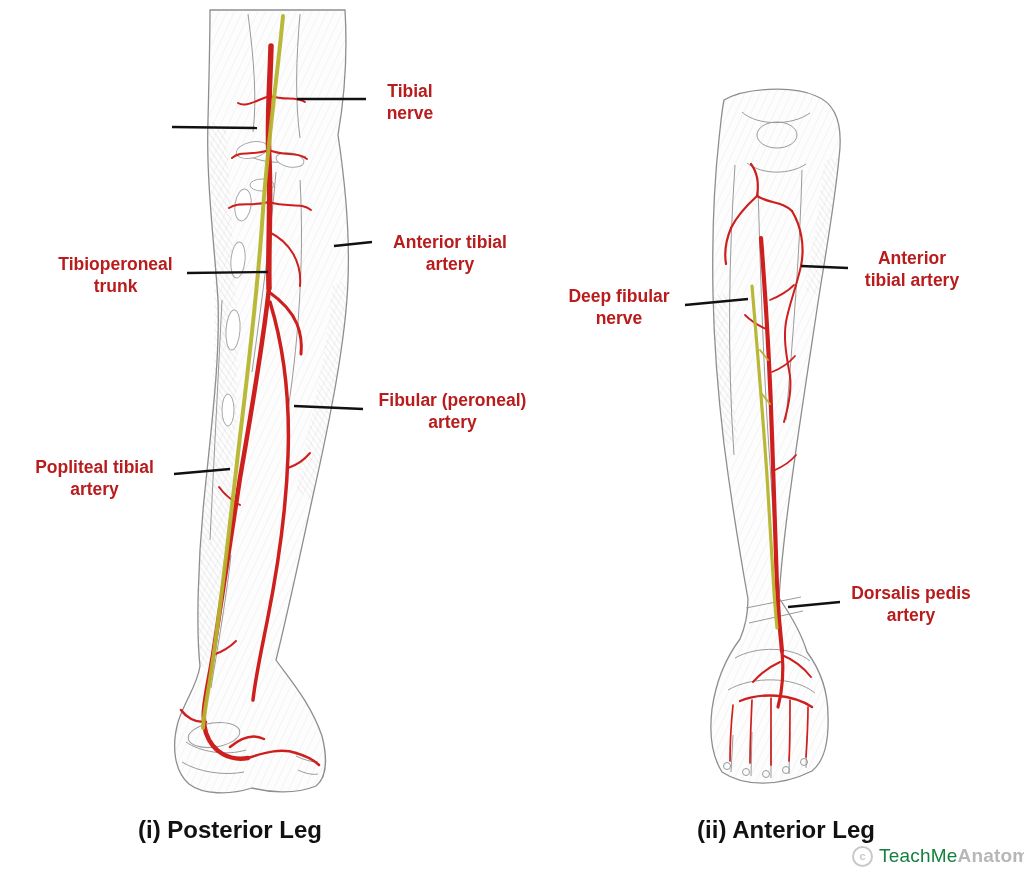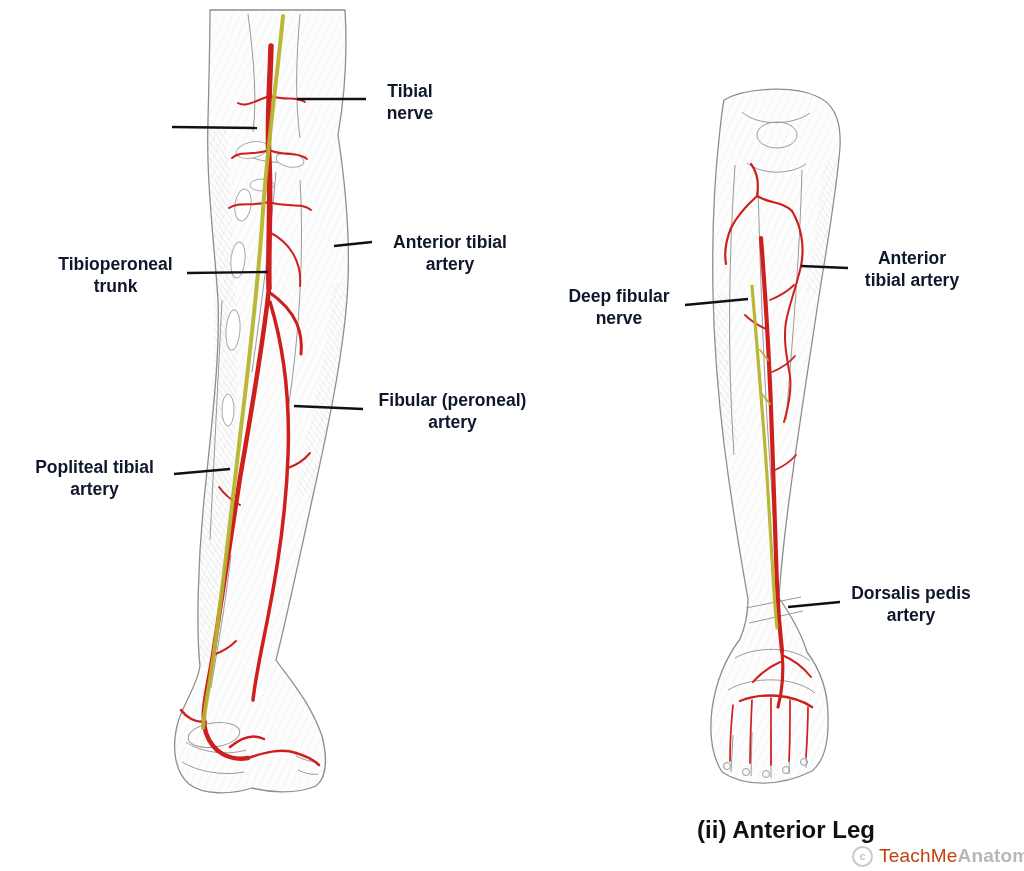--- a/index.html
+++ b/index.html
@@ -9,21 +9,21 @@
     background:#ffffff;
     font-family:"Liberation Sans",sans-serif;
     overflow:hidden;
   }
   .art{position:absolute;left:0;top:0;}
   .lbl{
     position:absolute;
     font-weight:700;
     font-size:17.5px;
     line-height:22px;
-    color:#0f172a;
+    color:#b91c1c;
     text-align:center;
   }
   .caption{
     position:absolute;
     font-weight:700;
     font-size:24px;
     color:#111111;
     text-align:center;
     width:300px;
   }
@@ -32,21 +32,21 @@
     left:852px;top:845px;
     display:flex;align-items:center;gap:6px;
     user-select:none;
   }
   .cc{
     width:17px;height:17px;
     border:2px solid #c9c9c9;border-radius:50%;
     display:flex;align-items:center;justify-content:center;
     font-size:11px;font-weight:700;color:#c9c9c9;
   }
-  .wm-light{font-size:19px;color:#c2410c;font-weight:400;letter-spacing:.2px;}
+  .wm-light{font-size:19px;color:#15803d;font-weight:400;letter-spacing:.2px;}
   .wm-bold{font-size:19px;color:#b7b7b7;font-weight:700;letter-spacing:.2px;}
 </style>
 </head>
 <body>
 
 <div class="canvas">
 
   <svg class="art" width="1024" height="871" viewBox="0 0 1024 871">
     <defs>
       <pattern id="hatchLight" width="7" height="7" patternUnits="userSpaceOnUse" patternTransform="rotate(25)">
@@ -218,20 +218,21 @@
   <div class="lbl" style="left:379px; top:80px;  width:62px;">Tibial nerve</div>
   <div class="lbl" style="left:380px; top:231px; width:140px;">Anterior tibial artery</div>
   <div class="lbl" style="left:48px;  top:253px; width:135px;">Tibioperoneal trunk</div>
   <div class="lbl" style="left:370px; top:389px; width:165px;">Fibular (peroneal) artery</div>
   <div class="lbl" style="left:22px;  top:456px; width:145px;">Popliteal tibial artery</div>
 
   <div class="lbl" style="left:856px; top:247px; width:112px;">Anterior tibial artery</div>
   <div class="lbl" style="left:845px; top:582px; width:132px;">Dorsalis pedis artery</div>
   <div class="lbl" style="left:559px; top:285px; width:120px;">Deep fibular nerve</div>
 
+  <div class="caption" style="left:80px;  top:816px;">(i) Posterior Leg</div>
   <div class="caption" style="left:636px; top:816px;">(ii) Anterior Leg</div>
 
   <div class="watermark">
     <span class="cc">c</span>
     <span style="display:flex;align-items:baseline;">
       <span class="wm-light">TeachMe</span>
         <span class="wm-bold">Anatomy</span>
     </span>
   </div>
 

